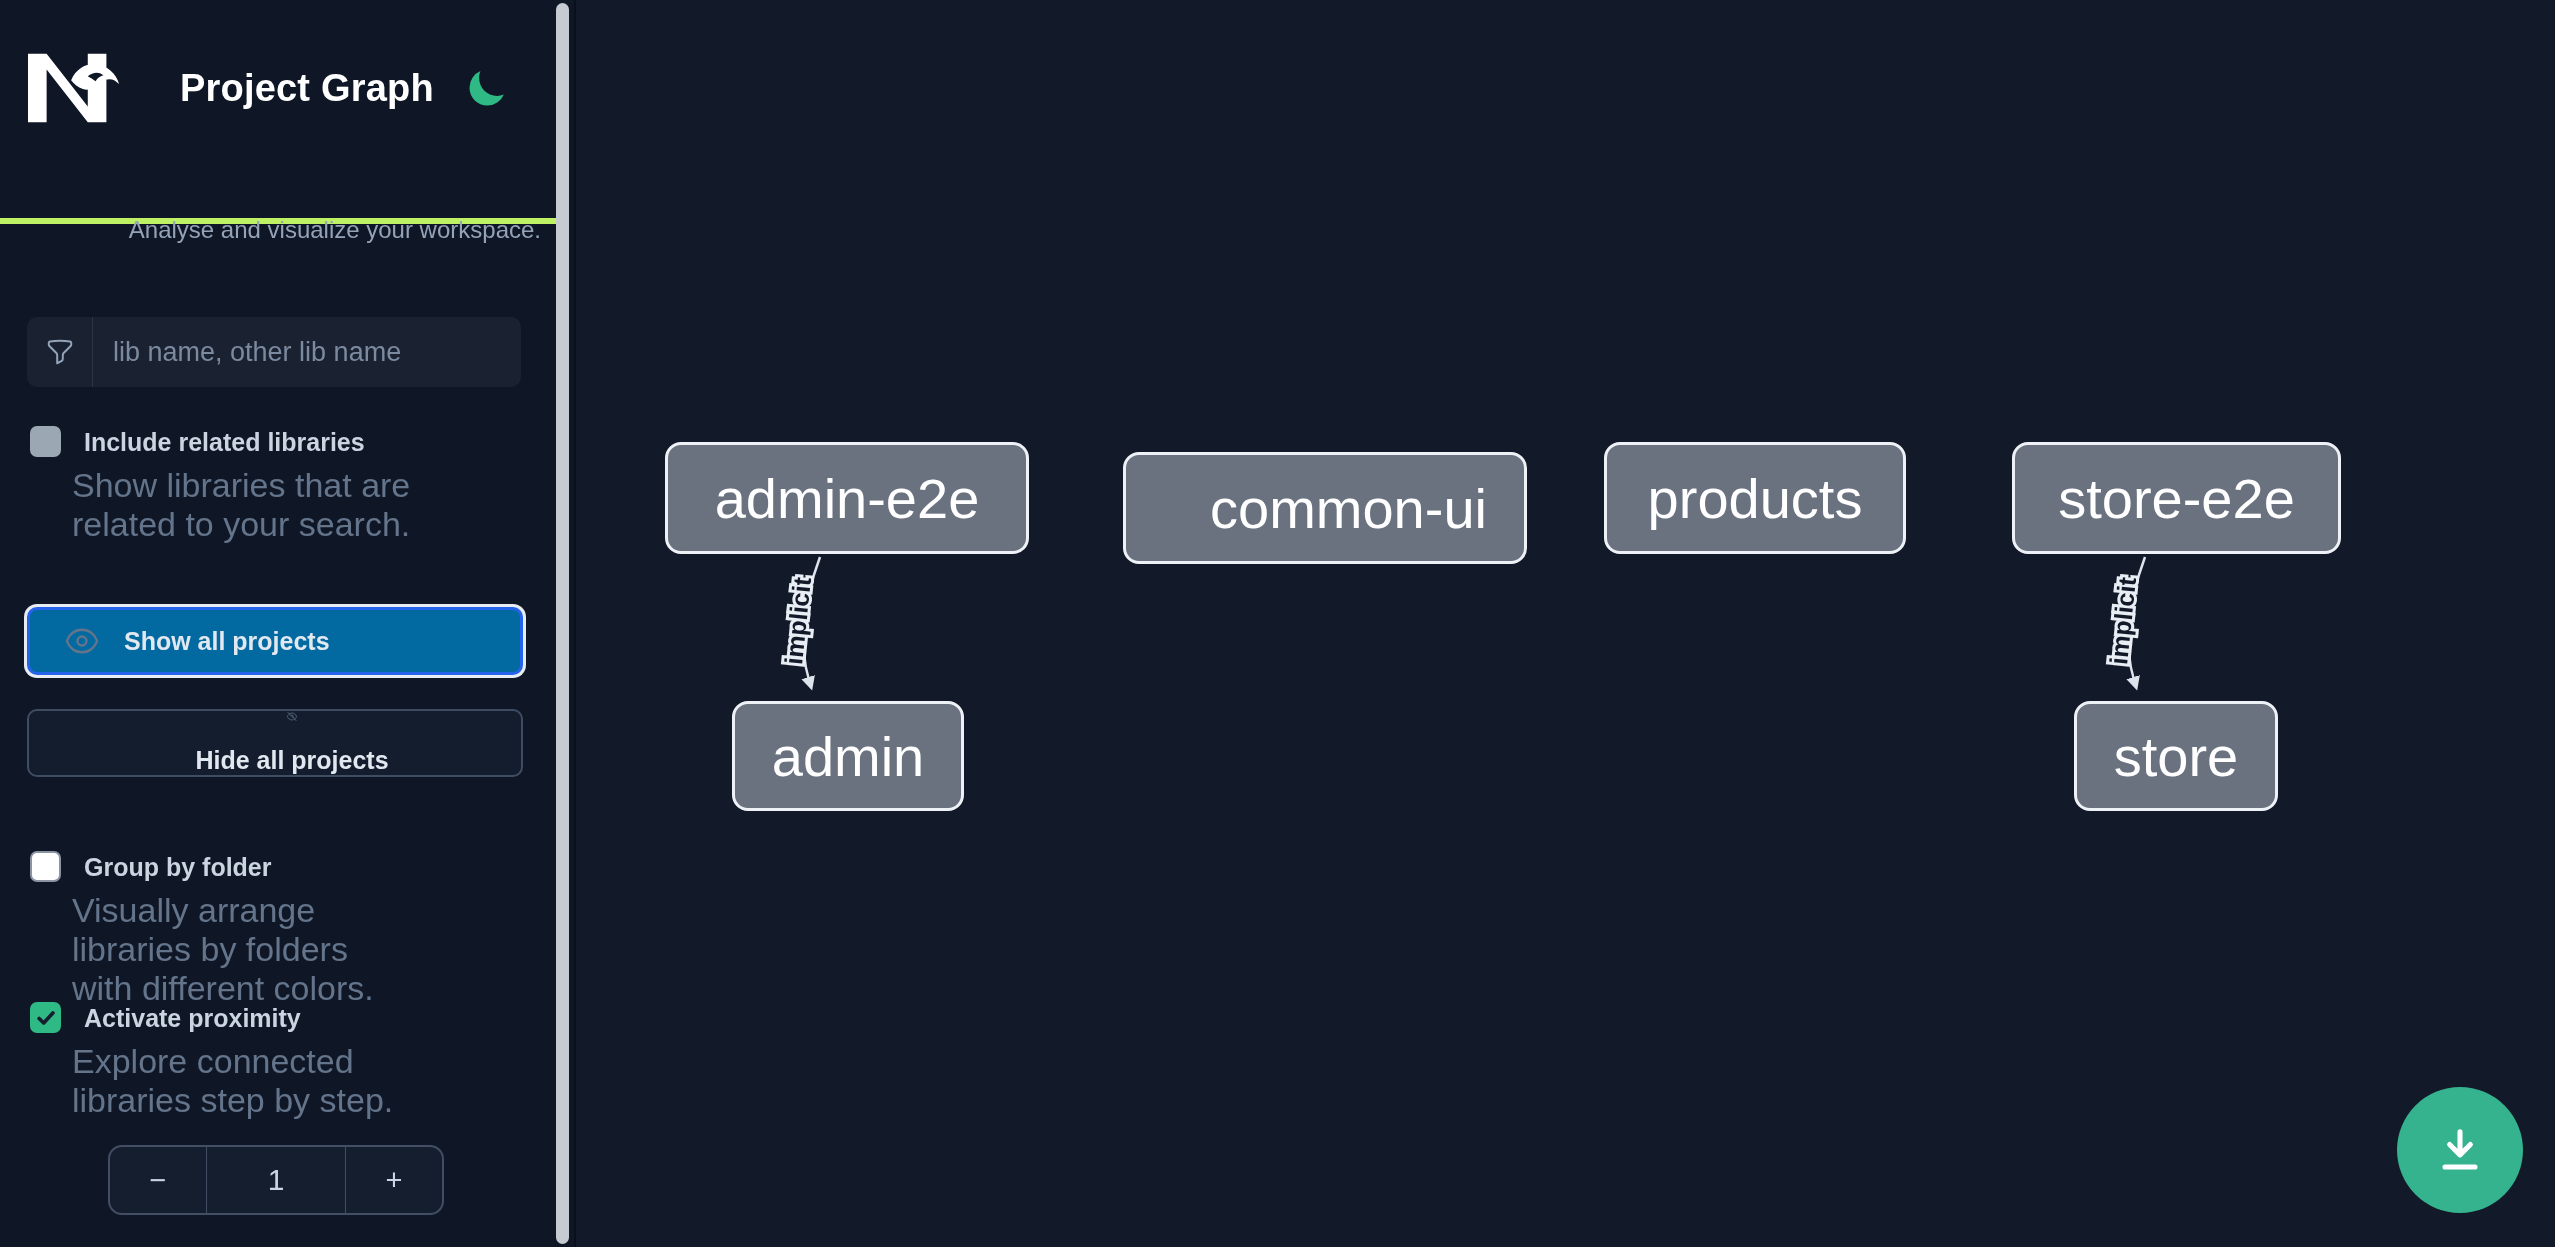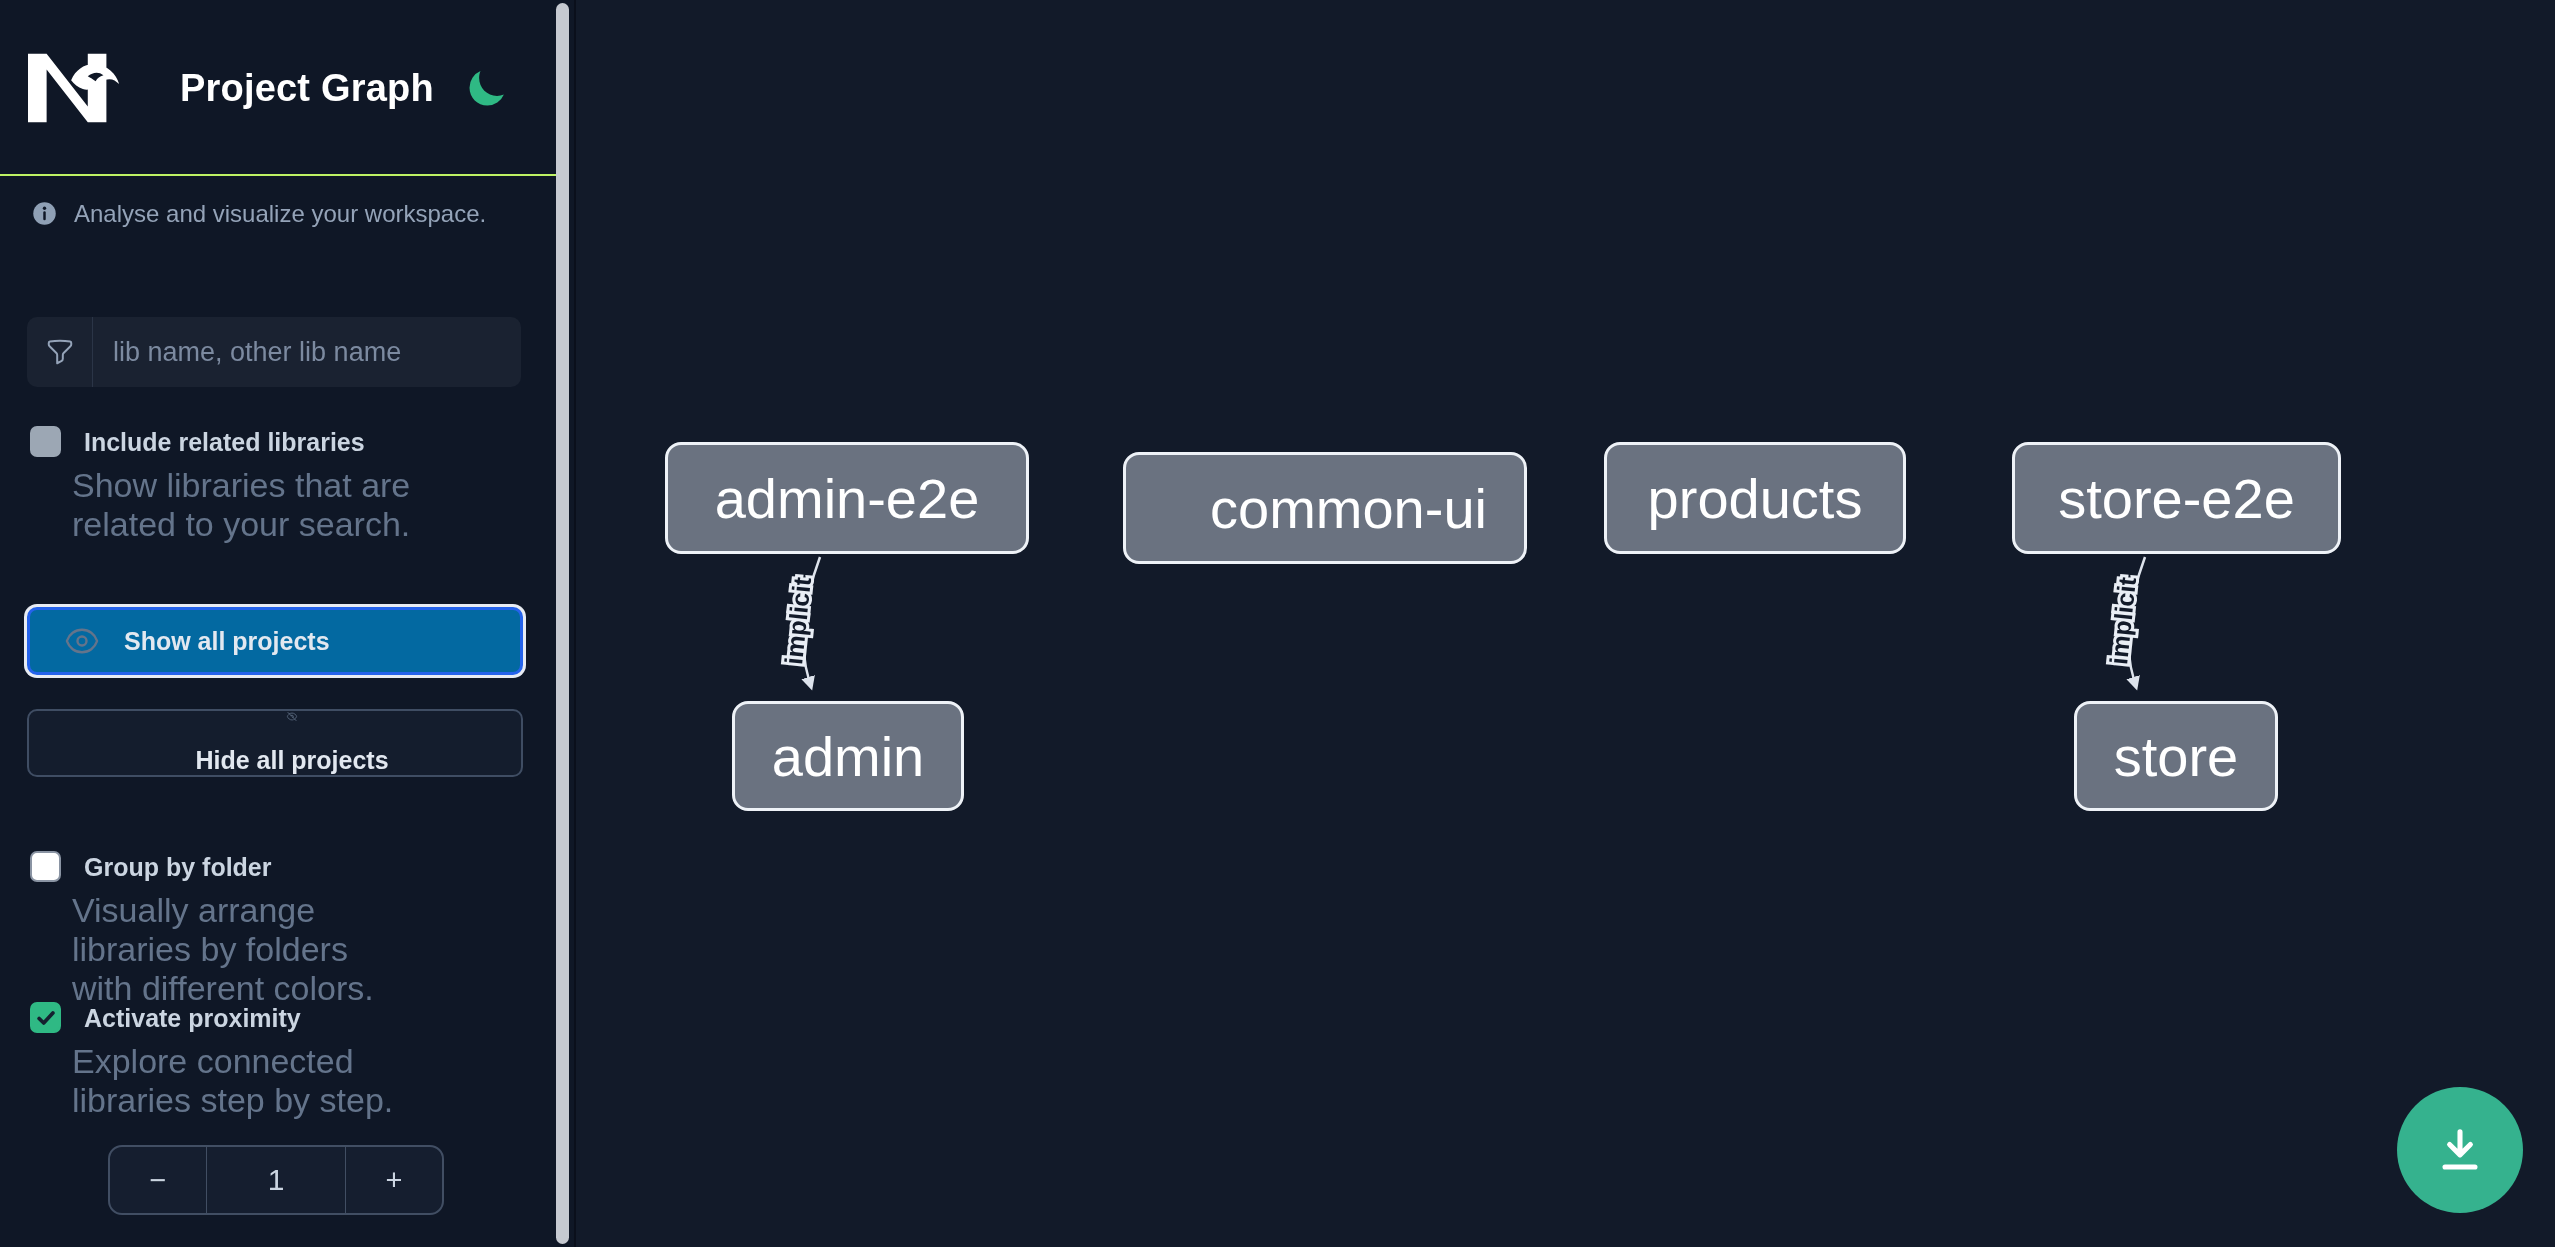--- a/index.html
+++ b/index.html
@@ -2,26 +2,26 @@
 <html><head>
 <meta charset="utf-8">
 <style>
   * { margin:0; padding:0; box-sizing:border-box; }
   html,body { background:#0b111d; }
   body { font-family:"Liberation Sans", sans-serif; }
   #viewport { position:relative; width:2555px; height:1247px; overflow:hidden; background:#121a29; }
 
   
   #sidebar { position:absolute; left:0; top:0; width:574px; height:1247px; background:#0f1726; }
-  #sidebar-header { position:absolute; left:0; top:0; width:556px; height:176px; border-bottom:2px solid #bef264; }
+  #sidebar-header { position:absolute; left:0; top:0; width:556px; height:224px; border-bottom:6px solid #bef264; }
   #nx-logo { position:absolute; left:28px; top:52px; width:98px; height:72px; }
   #app-title { position:absolute; left:180px; top:0; height:176px; line-height:176px; font-size:38px; font-weight:700; color:#ffffff; letter-spacing:0.2px; }
   #theme-toggle { position:absolute; left:462px; top:66px; width:48px; height:48px; background:transparent; border:none; cursor:pointer; }
 
-  #tagline-row { position:absolute; left:31px; top:200px; width:510px; height:40px; display:flex; align-items:flex-start; gap:16px; }
+  #tagline-row { position:absolute; left:31px; top:200px; width:510px; height:40px; display:flex; align-items:flex-end; gap:16px;flex-direction:column; }
   #tagline-row .txt { font-size:24px; color:#94a3b8; }
 
   #search-box { position:absolute; left:27px; top:317px; width:494px; height:70px; background:#1a2231; border-radius:10px; display:flex; align-items:stretch; overflow:hidden; }
   #search-icon-cell { width:66px; display:flex; align-items:center; justify-content:center; border-right:1px solid #2b3547; }
   #search-input { flex:1; background:transparent; border:none; outline:none; padding:0 20px; font-size:27px; color:#cbd5e1; font-family:"Liberation Sans",sans-serif; }
   #search-input::placeholder { color:#7c8aa0; opacity:1; }
 
   .cb-box { position:absolute; left:30px; width:31px; height:31px; border-radius:7px; background:#ffffff; border:2px solid #8a94a3; display:flex; align-items:center; justify-content:center; }
   .cb-box.cb-muted { background:#9ca7b4; border-color:#9ca7b4; }
   .cb-box svg { display:none; }

